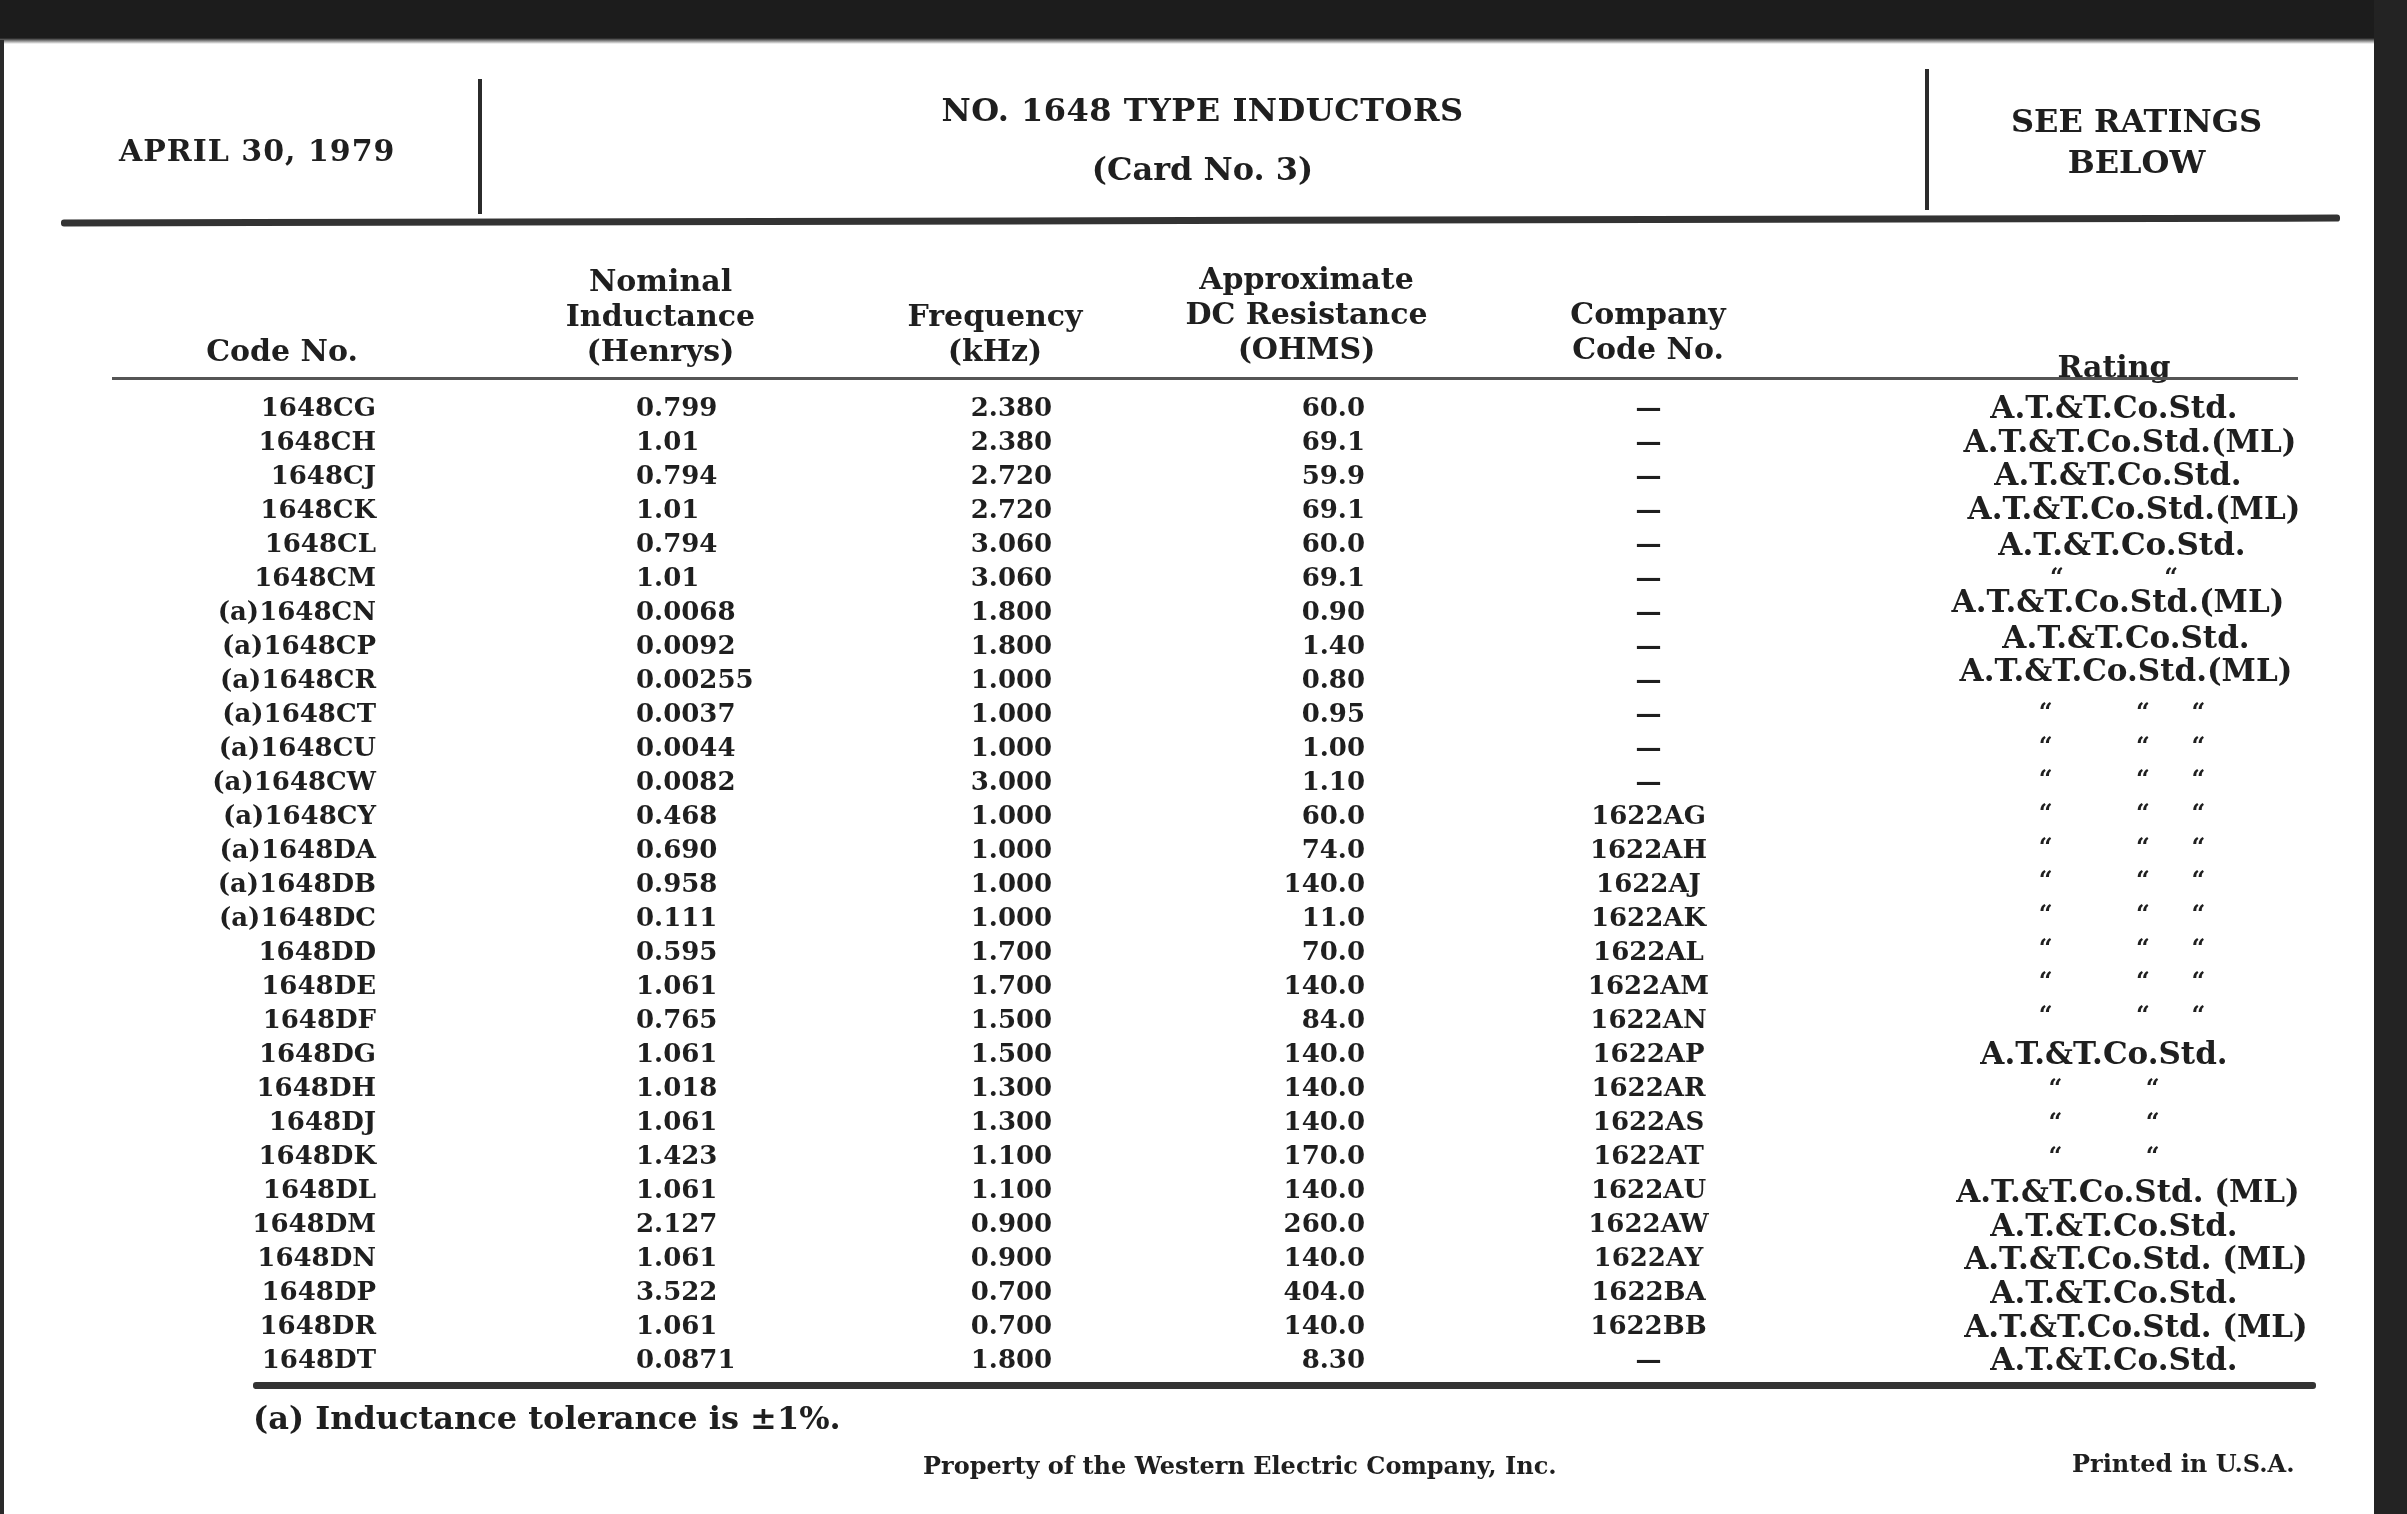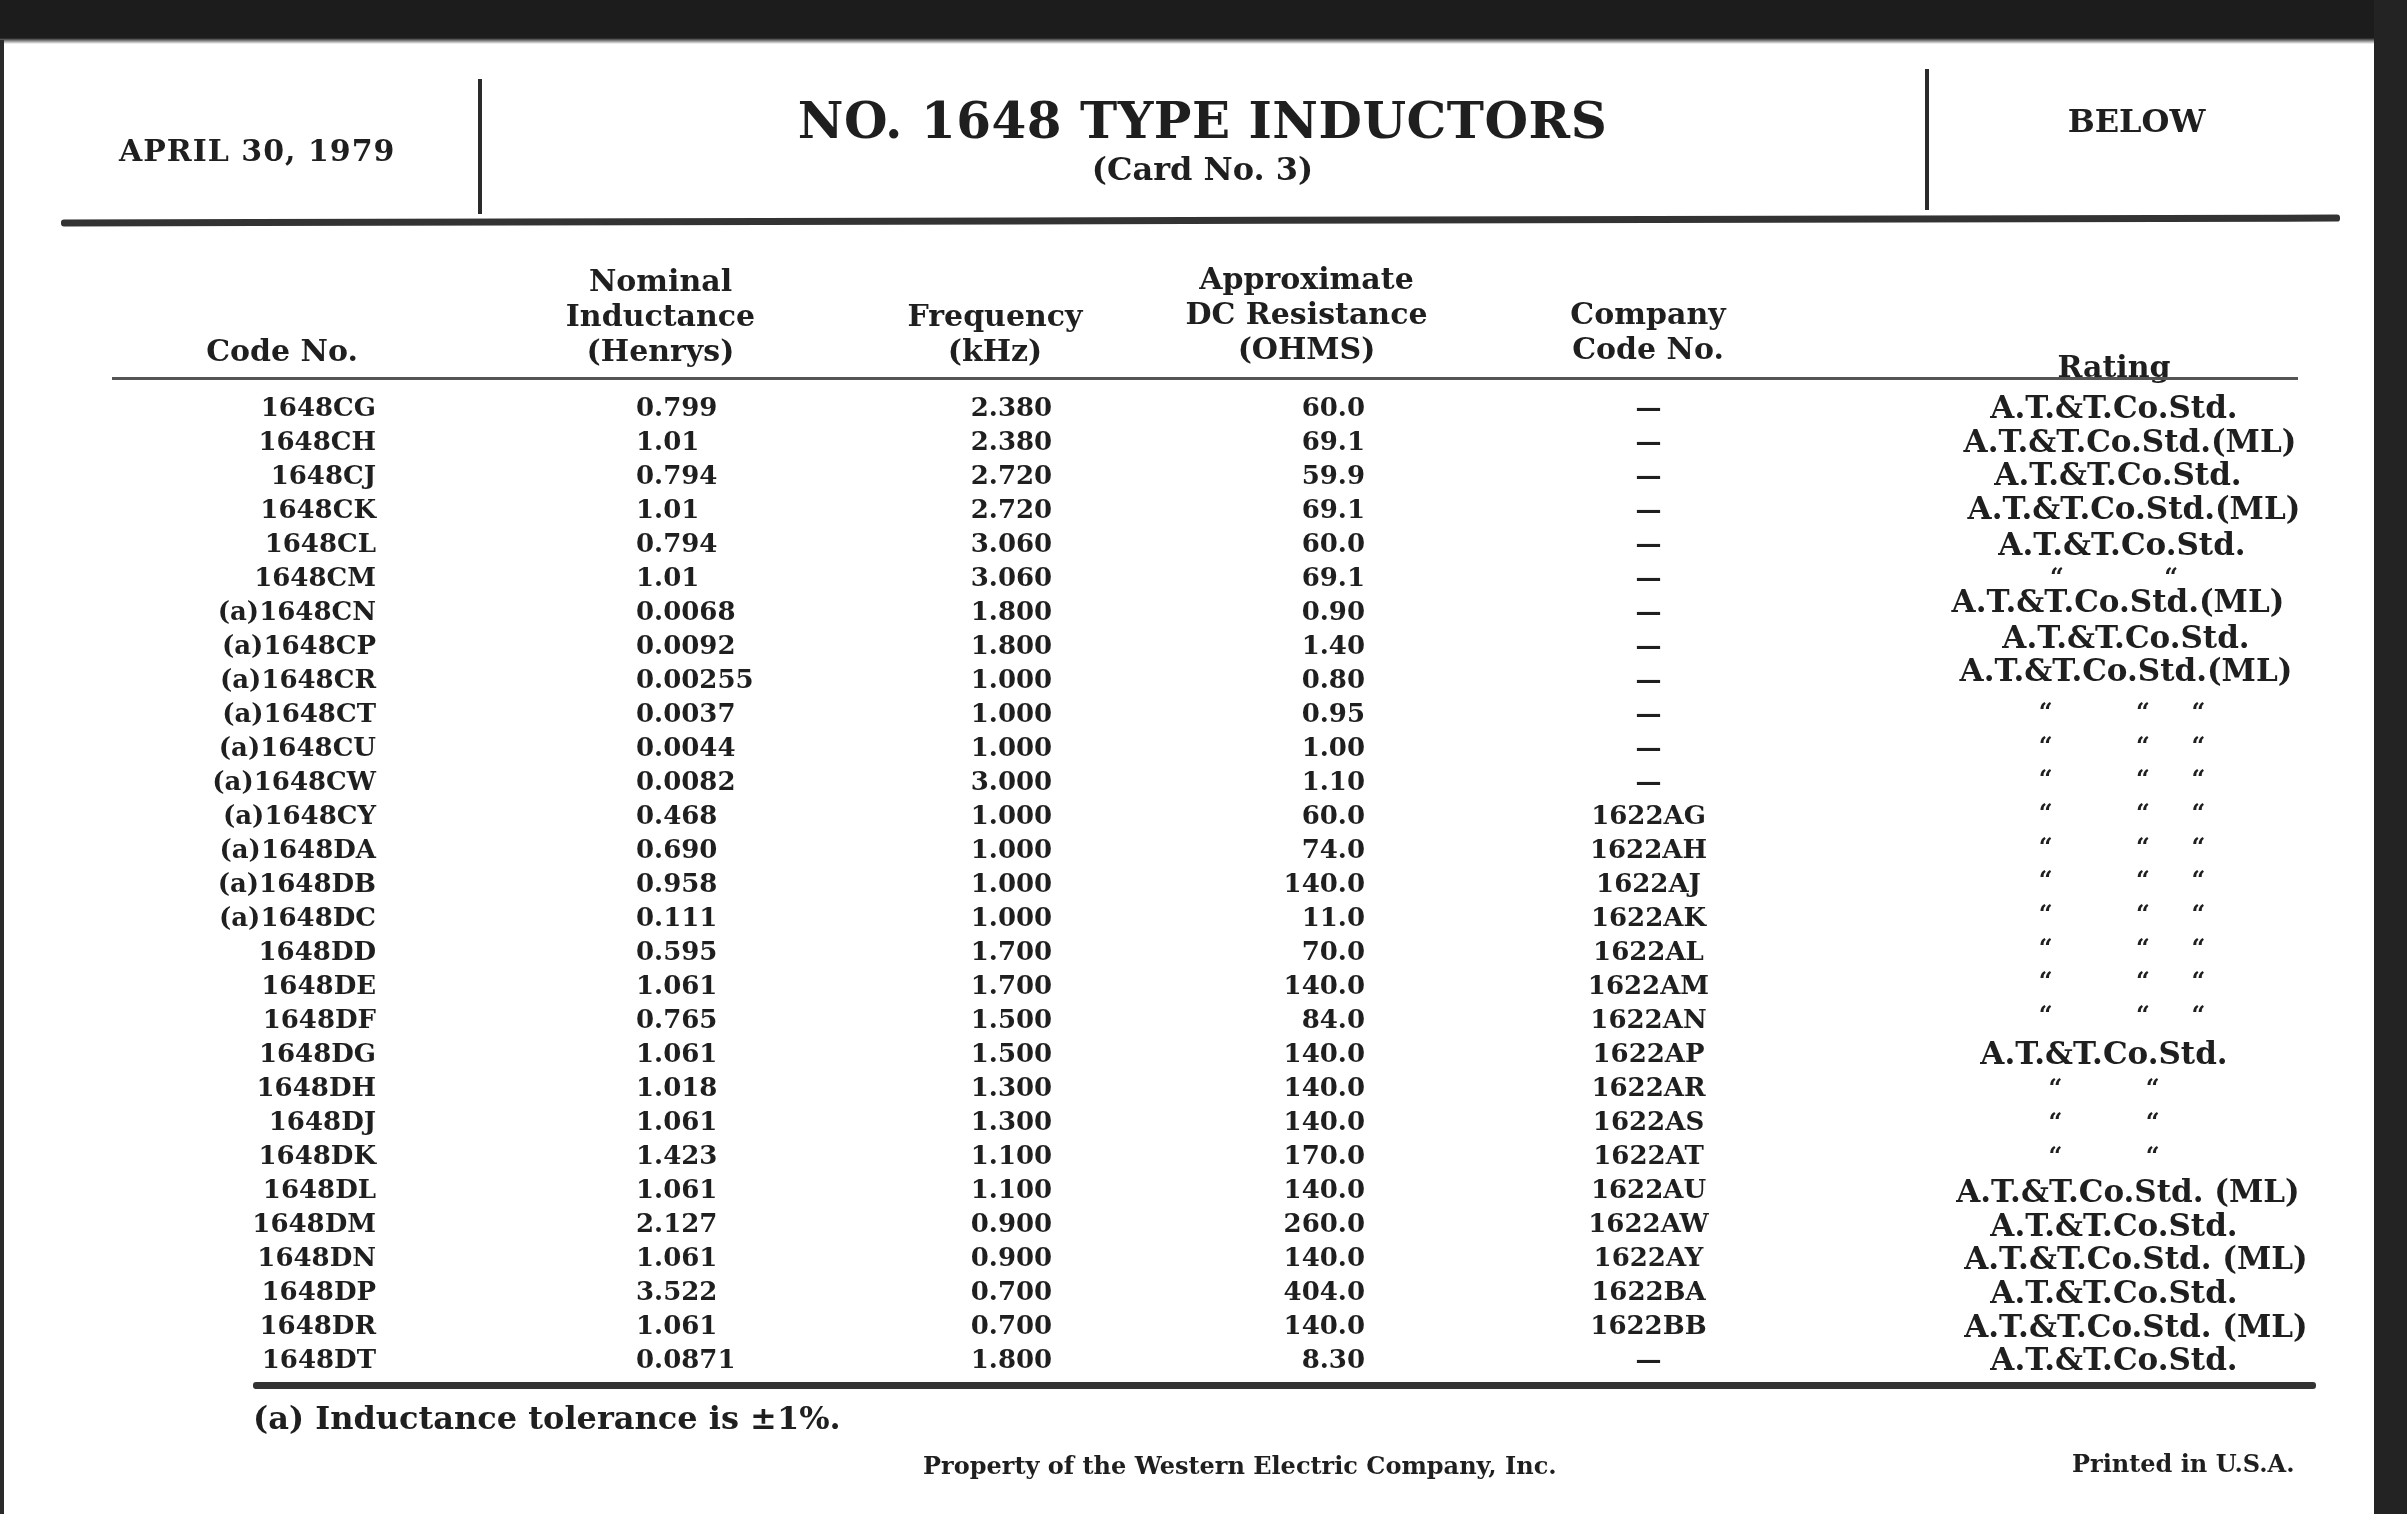--- a/index.html
+++ b/index.html
@@ -13,21 +13,21 @@
     background:linear-gradient(#1c1c1c,#ffffff); }
   .band-right { position:absolute; right:0; top:0; width:34px; height:1515px; background:#232323; }
   .band-left { position:absolute; left:0; top:40px; width:4px; height:1475px; background:#2a2a2a; }
 
   .abs { position:absolute; white-space:nowrap; }
 
   .date { left:119px; top:133px; font-size:30px; font-weight:bold; letter-spacing:1px; }
   .vdiv { position:absolute; width:4px; background:#2b2b2b; }
   .vdiv1 { left:478px; top:79px; height:135px; }
   .vdiv2 { left:1925px; top:69px; height:141px; }
-  .title { left:480px; width:1445px; text-align:center; top:91px; font-size:50px; font-weight:bold; letter-spacing:0.5px; }
+  .title { left:480px; width:1445px; text-align:center; top:91px; font-size:32px; font-weight:bold; letter-spacing:0.5px; }
   .subtitle { left:480px; width:1445px; text-align:center; top:150px; font-size:32px; font-weight:bold; }
   .see { left:1931px; width:411px; text-align:center; top:101px; font-size:32px; font-weight:bold; line-height:41px; }
 
   .rule-thick { position:absolute; height:7px; background:#333; border-radius:3px; }
   .rule-top { left:61px; top:217px; width:2279px; transform:rotate(-0.12deg); }
   .rule-bottom { left:253px; top:1382px; width:2063px; }
   .rule-head { position:absolute; left:112px; top:377px; width:2186px; height:3px; background:#555; }
 
   .hdr { position:absolute; font-weight:bold; font-size:30px; text-align:center; line-height:35px; }
   .h-code { left:198px; width:168px; top:333px; }
@@ -60,20 +60,21 @@
 <div class="band-top"></div>
 <div class="band-right"></div>
 <div class="band-left"></div>
 
 <div class="abs date">APRIL 30, 1979</div>
 <div class="vdiv vdiv1"></div>
 <div class="abs title">NO. 1648 TYPE INDUCTORS</div>
 <div class="abs subtitle">(Card No. 3)</div>
 <div class="vdiv vdiv2"></div>
 <div class="abs see">
+  <div>SEE RATINGS</div>
   <div>BELOW</div>
 </div>
 
 <div class="rule-thick rule-top"></div>
 
 <div class="hdr h-code">
   <div>Code No.</div>
 </div>
 <div class="hdr h-ind">
   <div>Nominal</div>

